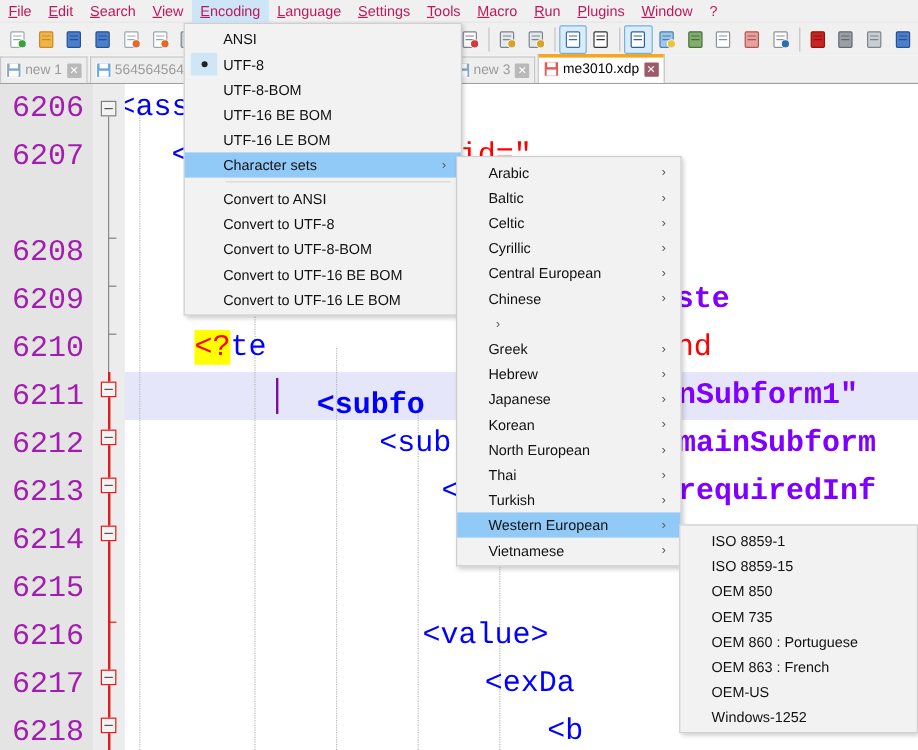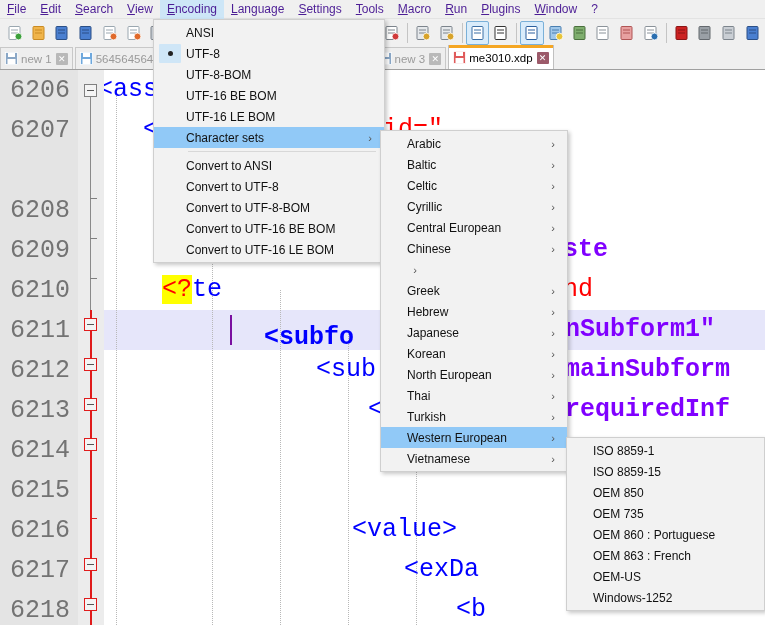--- a/index.html
+++ b/index.html
@@ -18,21 +18,21 @@
     background: #f0f0f0;
     display: flex; align-items: center;
     font-size: 12px; color: #000;
     border-bottom: 1px solid #e3e3e3;
   }
   .menubar-item {
     padding: 2px 7px 3px 7px;
     height: 19px;
     line-height: 15px;
     white-space: nowrap;
-    color: #4c1d95;
+    color: #be185d;
     text-align: right;
   }
   .menubar-item.active { background: #cde6f7; }
   .menubar-item u { text-decoration: underline; }
 
   
   .toolbar {
     position: absolute; top: 19px; left: 0; width: 765px; height: 27px;
     background: #f0f0f0;
     display: flex; align-items: center; padding-left: 3px;
@@ -86,21 +86,21 @@
     position: absolute; top: 70px; left: 0; width: 765px; height: 555px;
     background: #ffffff; overflow: hidden;
   }
   .linenum-margin {
     position: absolute; left: 0; top: 0; width: 78px; height: 555px;
     background: #e4e4e4;
   }
   .ln {
     position: absolute; right: 8px;
     font-family: "Liberation Mono", monospace;
-    font-size: 25px; color: #737373; line-height: 1;
+    font-size: 25px; color: #a21caf; line-height: 1;
   }
   .fold-margin {
     position: absolute; left: 78px; top: 0; width: 26px; height: 555px;
     background: #ececec;
   }
   .fold-line {
     position: absolute; left: 12px; width: 1px;
   }
   .fold-box {
     position: absolute; width: 13px; height: 13px;

